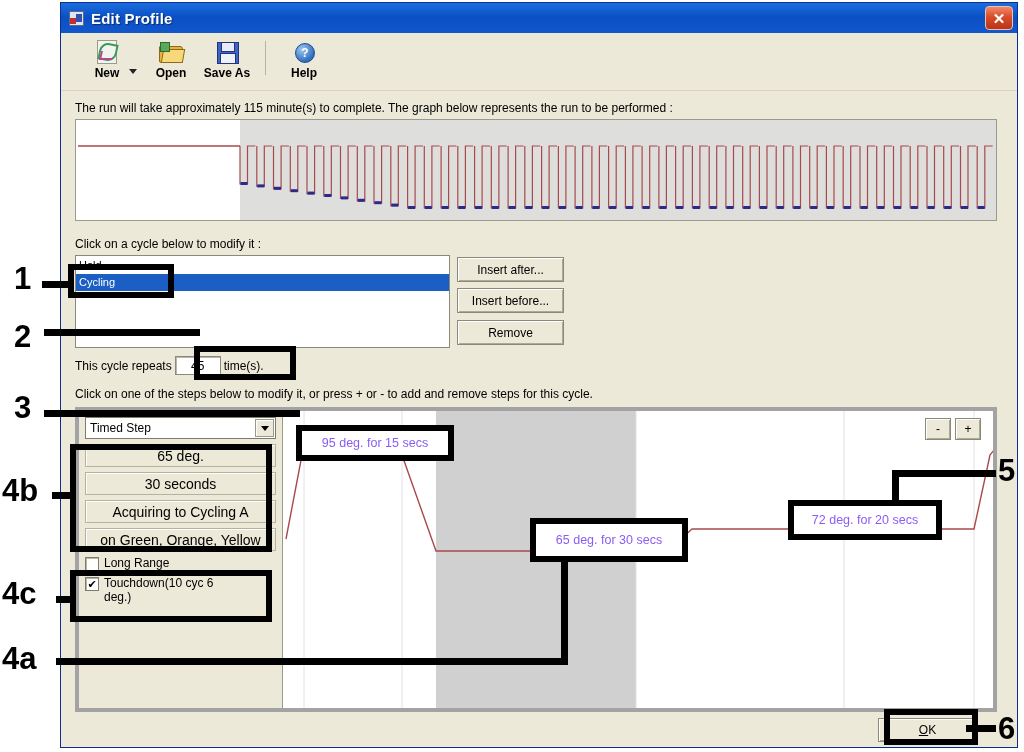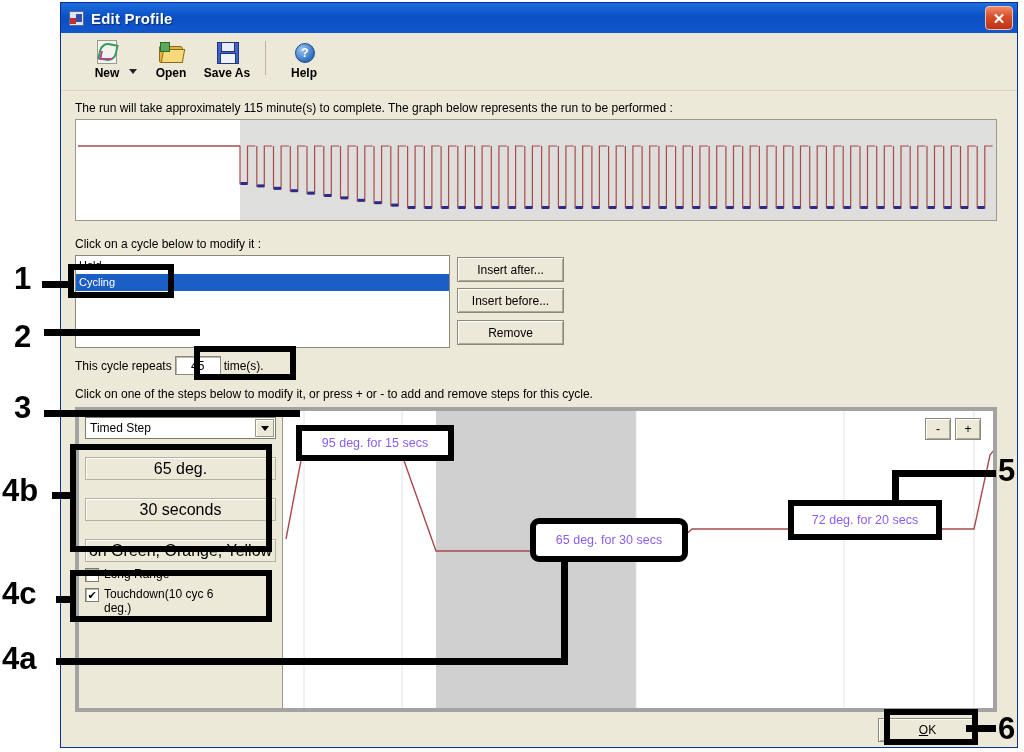--- a/index.html
+++ b/index.html
@@ -76,23 +76,23 @@
               border:4px solid #a3a3a3;background:#fff;box-sizing:border-box;}
   #leftpane{position:absolute;left:0;top:0;width:204px;height:100%;background:#ece9d8;
             border-right:1px solid #9a9a8a;box-sizing:border-box;padding:6px 6px 0 6px;}
   #steptype{height:20px;background:#fff;border:1px solid #7d7d6d;display:flex;align-items:center;
             padding-left:4px;font-size:12px;position:relative;}
   #steptype .arrow{position:absolute;right:1px;top:1px;width:17px;height:16px;background:#ece9d8;
                    border:1px solid #9a9a8a;box-shadow:inset 1px 1px 0 #fff;
                    display:flex;align-items:center;justify-content:center;}
   #steptype .arrow i{width:0;height:0;border-left:4px solid transparent;border-right:4px solid transparent;
                      border-top:5px solid #000;display:block;}
-  .stepfield{height:21px;margin-top:18px;background:#ece9d8;border:1px solid #b5b2a0;
+  .stepfield{height:21px;margin-top:5px;background:#ece9d8;border:1px solid #b5b2a0;
              box-shadow:inset 1px 1px 0 #fff;display:flex;align-items:center;justify-content:center;
-             font-size:16px;color:#000;}
+             font-size:14px;color:#000;}
   .chkrow{display:flex;align-items:flex-start;gap:5px;margin-top:5px;font-size:12px;line-height:14px;}
   .chkbox{width:12px;height:12px;background:#fff;border:1px solid #7d7d6d;
           box-shadow:inset 1px 1px 0 #b8b6a4;flex:0 0 auto;margin-top:1px;
           display:flex;align-items:center;justify-content:center;font-size:11px;color:#000;}
 
   #plotarea{position:absolute;left:205px;top:0;right:0;bottom:0;overflow:hidden;}
   .plus-minus{position:absolute;top:7px;width:24px;height:20px;}
   #minus-btn{right:42px;}
   #plus-btn{right:12px;}
 
@@ -241,20 +241,21 @@
 
     <div id="leftpane">
       <div id="steptype">
         <span>Timed Step</span>
         <span class="arrow">
             <i></i>
           </span>
       </div>
       <div class="stepfield">65 deg.</div>
       <div class="stepfield">30 seconds</div>
+      <div class="stepfield">Acquiring to Cycling A</div>
       <div class="stepfield">on Green, Orange, Yellow</div>
 
       <div class="chkrow">
         <span class="chkbox"></span>
         <span>Long Range</span>
       </div>
       <div class="chkrow">
         <span class="chkbox">✔</span>
         <span style="width:120px;">Touchdown(10 cyc 6 deg.)</span>
       </div>
@@ -306,14 +307,14 @@
 
 <div class="anno-num" style="left:998px;top:455px;">5</div>
 <div class="anno-line" style="left:892px;top:470px;width:104px;height:7px;"></div>
 <div class="anno-line" style="left:892px;top:470px;width:7px;height:36px;"></div>
 
 <div class="anno-num" style="left:998px;top:713px;">6</div>
 <div class="anno-line" style="left:966px;top:725px;width:30px;height:7px;"></div>
 <div class="anno-box" style="left:884px;top:709px;width:94px;height:36px;"></div>
 
 <div class="callout" style="left:296px;top:425px;width:158px;height:36px;">95 deg. for 15 secs</div>
-<div class="callout" style="left:530px;top:518px;width:158px;height:44px;border-radius:9px;">65 deg. for 30 secs</div>
+<div class="callout" style="left:530px;top:518px;width:158px;height:44px;">65 deg. for 30 secs</div>
 <div class="callout" style="left:788px;top:500px;width:154px;height:40px;">72 deg. for 20 secs</div>
 
 </body></html>

